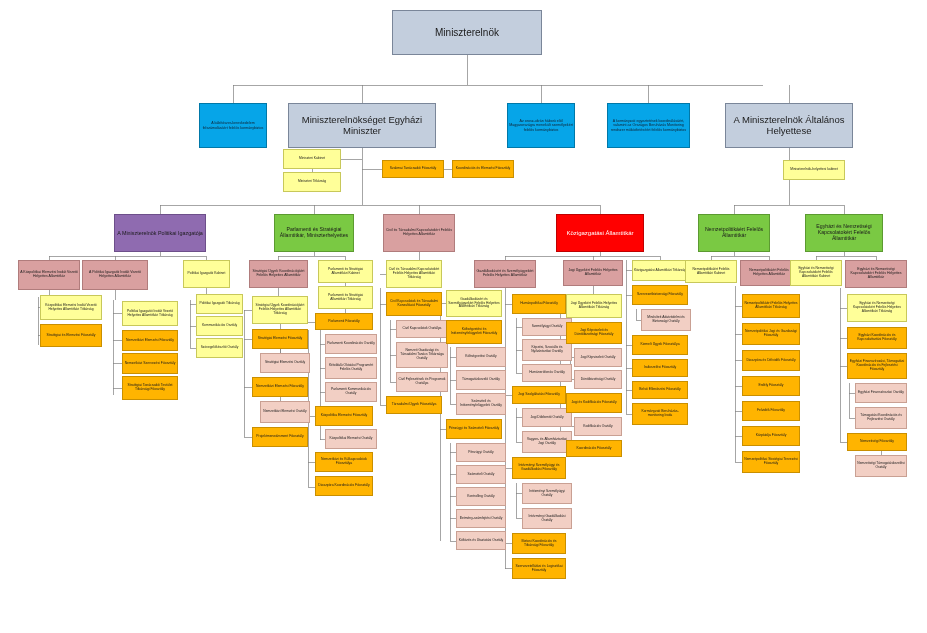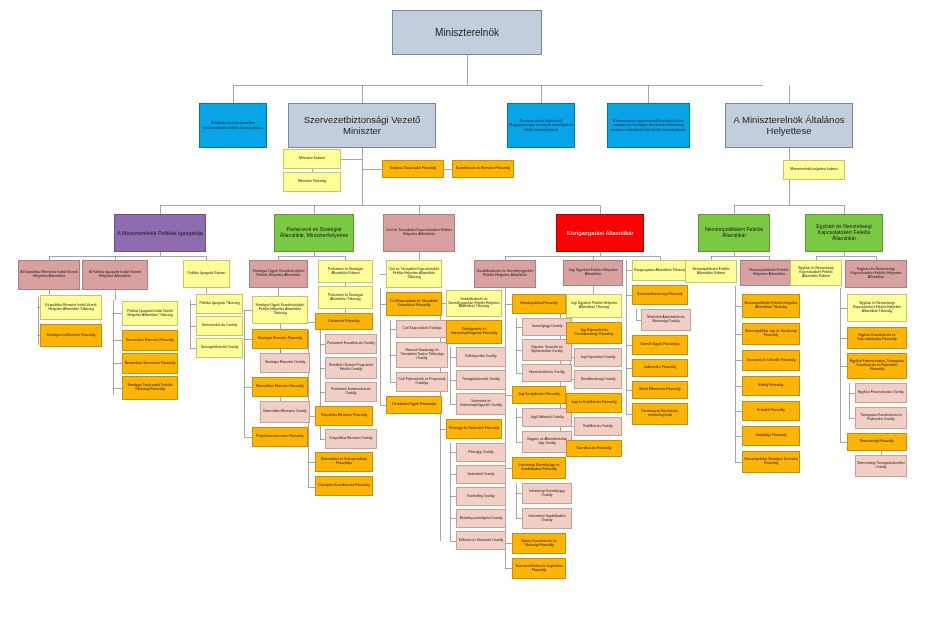--- a/index.html
+++ b/index.html
@@ -216,21 +216,21 @@
     </g>
   </svg>
 
 <div class="node v-top" style="left: 392px; top: 10px; width: 150px; height: 45px;">
       <span>Miniszterelnök</span>
     </div>
     <div class="node v-cyan" style="left: 199px; top: 103px; width: 68px; height: 45px;">
       <span>A kábítószer-kereskedelem felszámolásáért felelős kormánybiztos</span>
     </div>
     <div class="node v-top2" style="left: 288px; top: 103px; width: 148px; height: 45px;">
-      <span>Szervezetbiztonsági Vezető Miniszter</span>
+      <span>Miniszterelnökséget Egyházi Miniszter</span>
     </div>
     <div class="node v-cyan" style="left: 507px; top: 103px; width: 68px; height: 45px;">
       <span>Az orosz-ukrán háború elől Magyarországra menekült személyekért felelős kormánybiztos</span>
     </div>
     <div class="node v-cyan" style="left: 607px; top: 103px; width: 83px; height: 45px;">
       <span>A kormányzati egyeztetések koordinálásáért, valamint az Országos Beruházás Monitoring rendszer működtetéséért felelős kormánybiztos</span>
     </div>
     <div class="node v-top2" style="left: 725px; top: 103px; width: 128px; height: 45px; justify-content: flex-end;">
       <span>A Miniszterelnök Általános Helyettese</span>
     </div>

